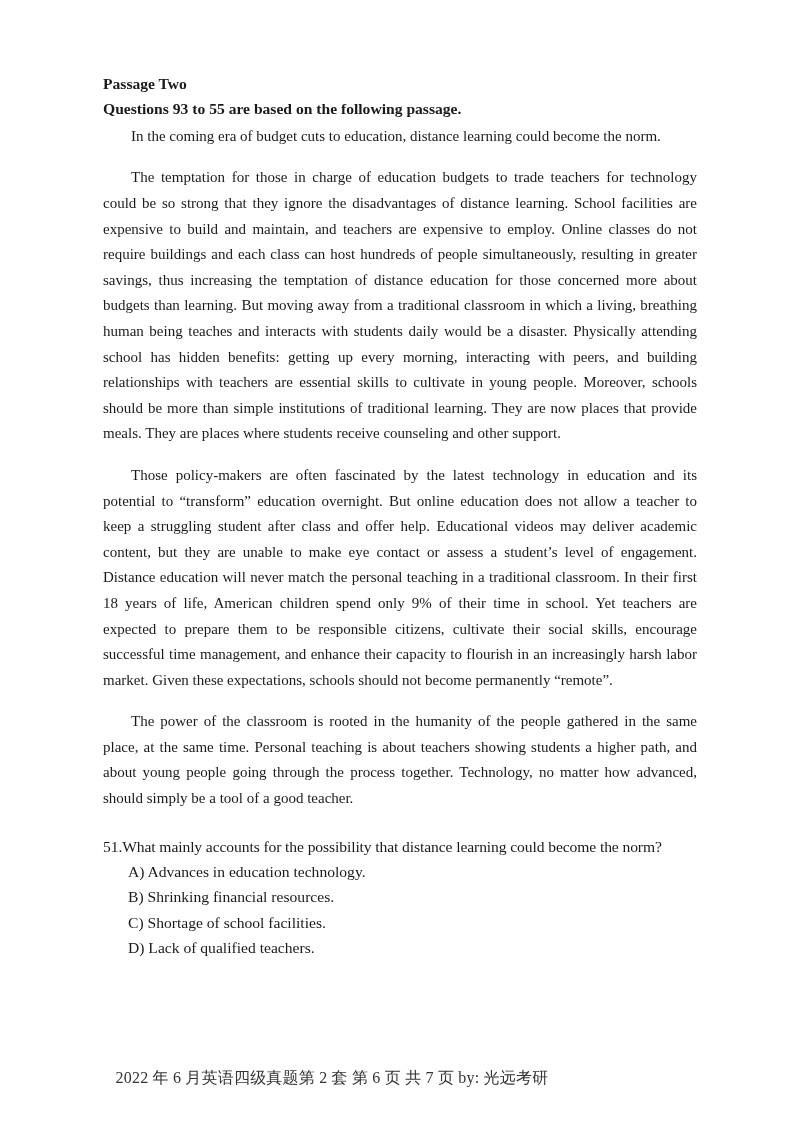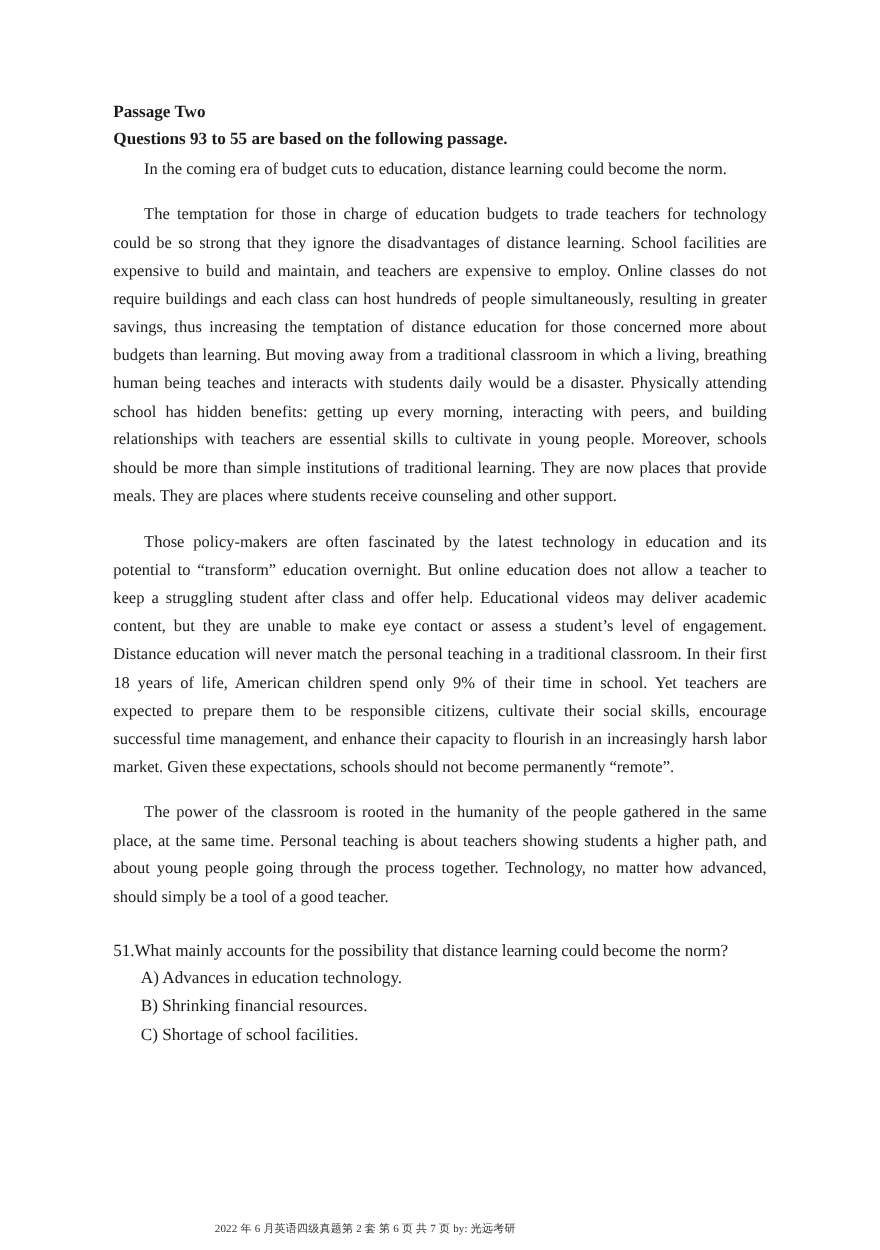--- a/index.html
+++ b/index.html
@@ -26,21 +26,21 @@
       line-height: 25.4px;
       padding-left: 25px;
       white-space: nowrap;
     }
     .heading {
       font-weight: bold;
       font-size: 15.6px;
       line-height: 25.4px;
     }
     .heading.first {
-      margin-top: 21px;
+      margin-top: 3px;
     }
     .para {
       font-size: 15px;
       line-height: 25.6px;
       text-align: justify;
       text-indent: 28px;
       margin: 0;
     }
     .para + .para {
       margin-top: 16px;
@@ -57,25 +57,24 @@
       white-space: nowrap;
       letter-spacing: -0.1px;
       font-family: Liberation Serif, serif;
     }
     .footer {
       position: absolute;
       top: 1068px;
       left: 0;
       width: 664px;
       text-align: center;
-      font-size: 10px;
+      font-size: 16px;
       color: #333;
       font-family: "Liberation Serif", "DejaVu Serif", serif;
       letter-spacing: 0.2px;
-      margin-top: 42px;
     }
   </style>
 </head>
 <body>
 
 <div class="page">
 
 
   <div class="heading first">Passage Two</div>
   <div class="heading">Questions 93 to 55 are based on the following passage.</div>
@@ -85,17 +84,18 @@
     <p class="para">The temptation for those in charge of education budgets to trade teachers for technology could be so strong that they ignore the disadvantages of distance learning. School facilities are expensive to build and maintain, and teachers are expensive to employ. Online classes do not require buildings and each class can host hundreds of people simultaneously, resulting in greater savings, thus increasing the temptation of distance education for those concerned more about budgets than learning. But moving away from a traditional classroom in which a living, breathing human being teaches and interacts with students daily would be a disaster. Physically attending school has hidden benefits: getting up every morning, interacting with peers, and building relationships with teachers are essential skills to cultivate in young people. Moreover, schools should be more than simple institutions of traditional learning. They are now places that provide meals. They are places where students receive counseling and other support.</p>
     <p class="para">Those policy-makers are often fascinated by the latest technology in education and its potential to “transform” education overnight. But online education does not allow a teacher to keep a struggling student after class and offer help. Educational videos may deliver academic content, but they are unable to make eye contact or assess a student’s level of engagement. Distance education will never match the personal teaching in a traditional classroom. In their first 18 years of life, American children spend only 9% of their time in school. Yet teachers are expected to prepare them to be responsible citizens, cultivate their social skills, encourage successful time management, and enhance their capacity to flourish in an increasingly harsh labor market. Given these expectations, schools should not become permanently “remote”.</p>
     <p class="para">The power of the classroom is rooted in the humanity of the people gathered in the same place, at the same time. Personal teaching is about teachers showing students a higher path, and about young people going through the process together. Technology, no matter how advanced, should simply be a tool of a good teacher.</p>
   </div>
 
   <div class="question-block">
     <div class="q-stem">51.What mainly accounts for the possibility that distance learning could become the norm?</div>
     <div class="opt">A) Advances in education technology.</div>
     <div class="opt">B) Shrinking financial resources.</div>
     <div class="opt">C) Shortage of school facilities.</div>
+    <div class="opt">D) Lack of qualified teachers.</div>
   </div>
 
 </div>
 
 <div class="footer">2022 年 6 月英语四级真题第 2 套  第 6 页  共 7 页  by: 光远考研</div>
 
 </body></html>

